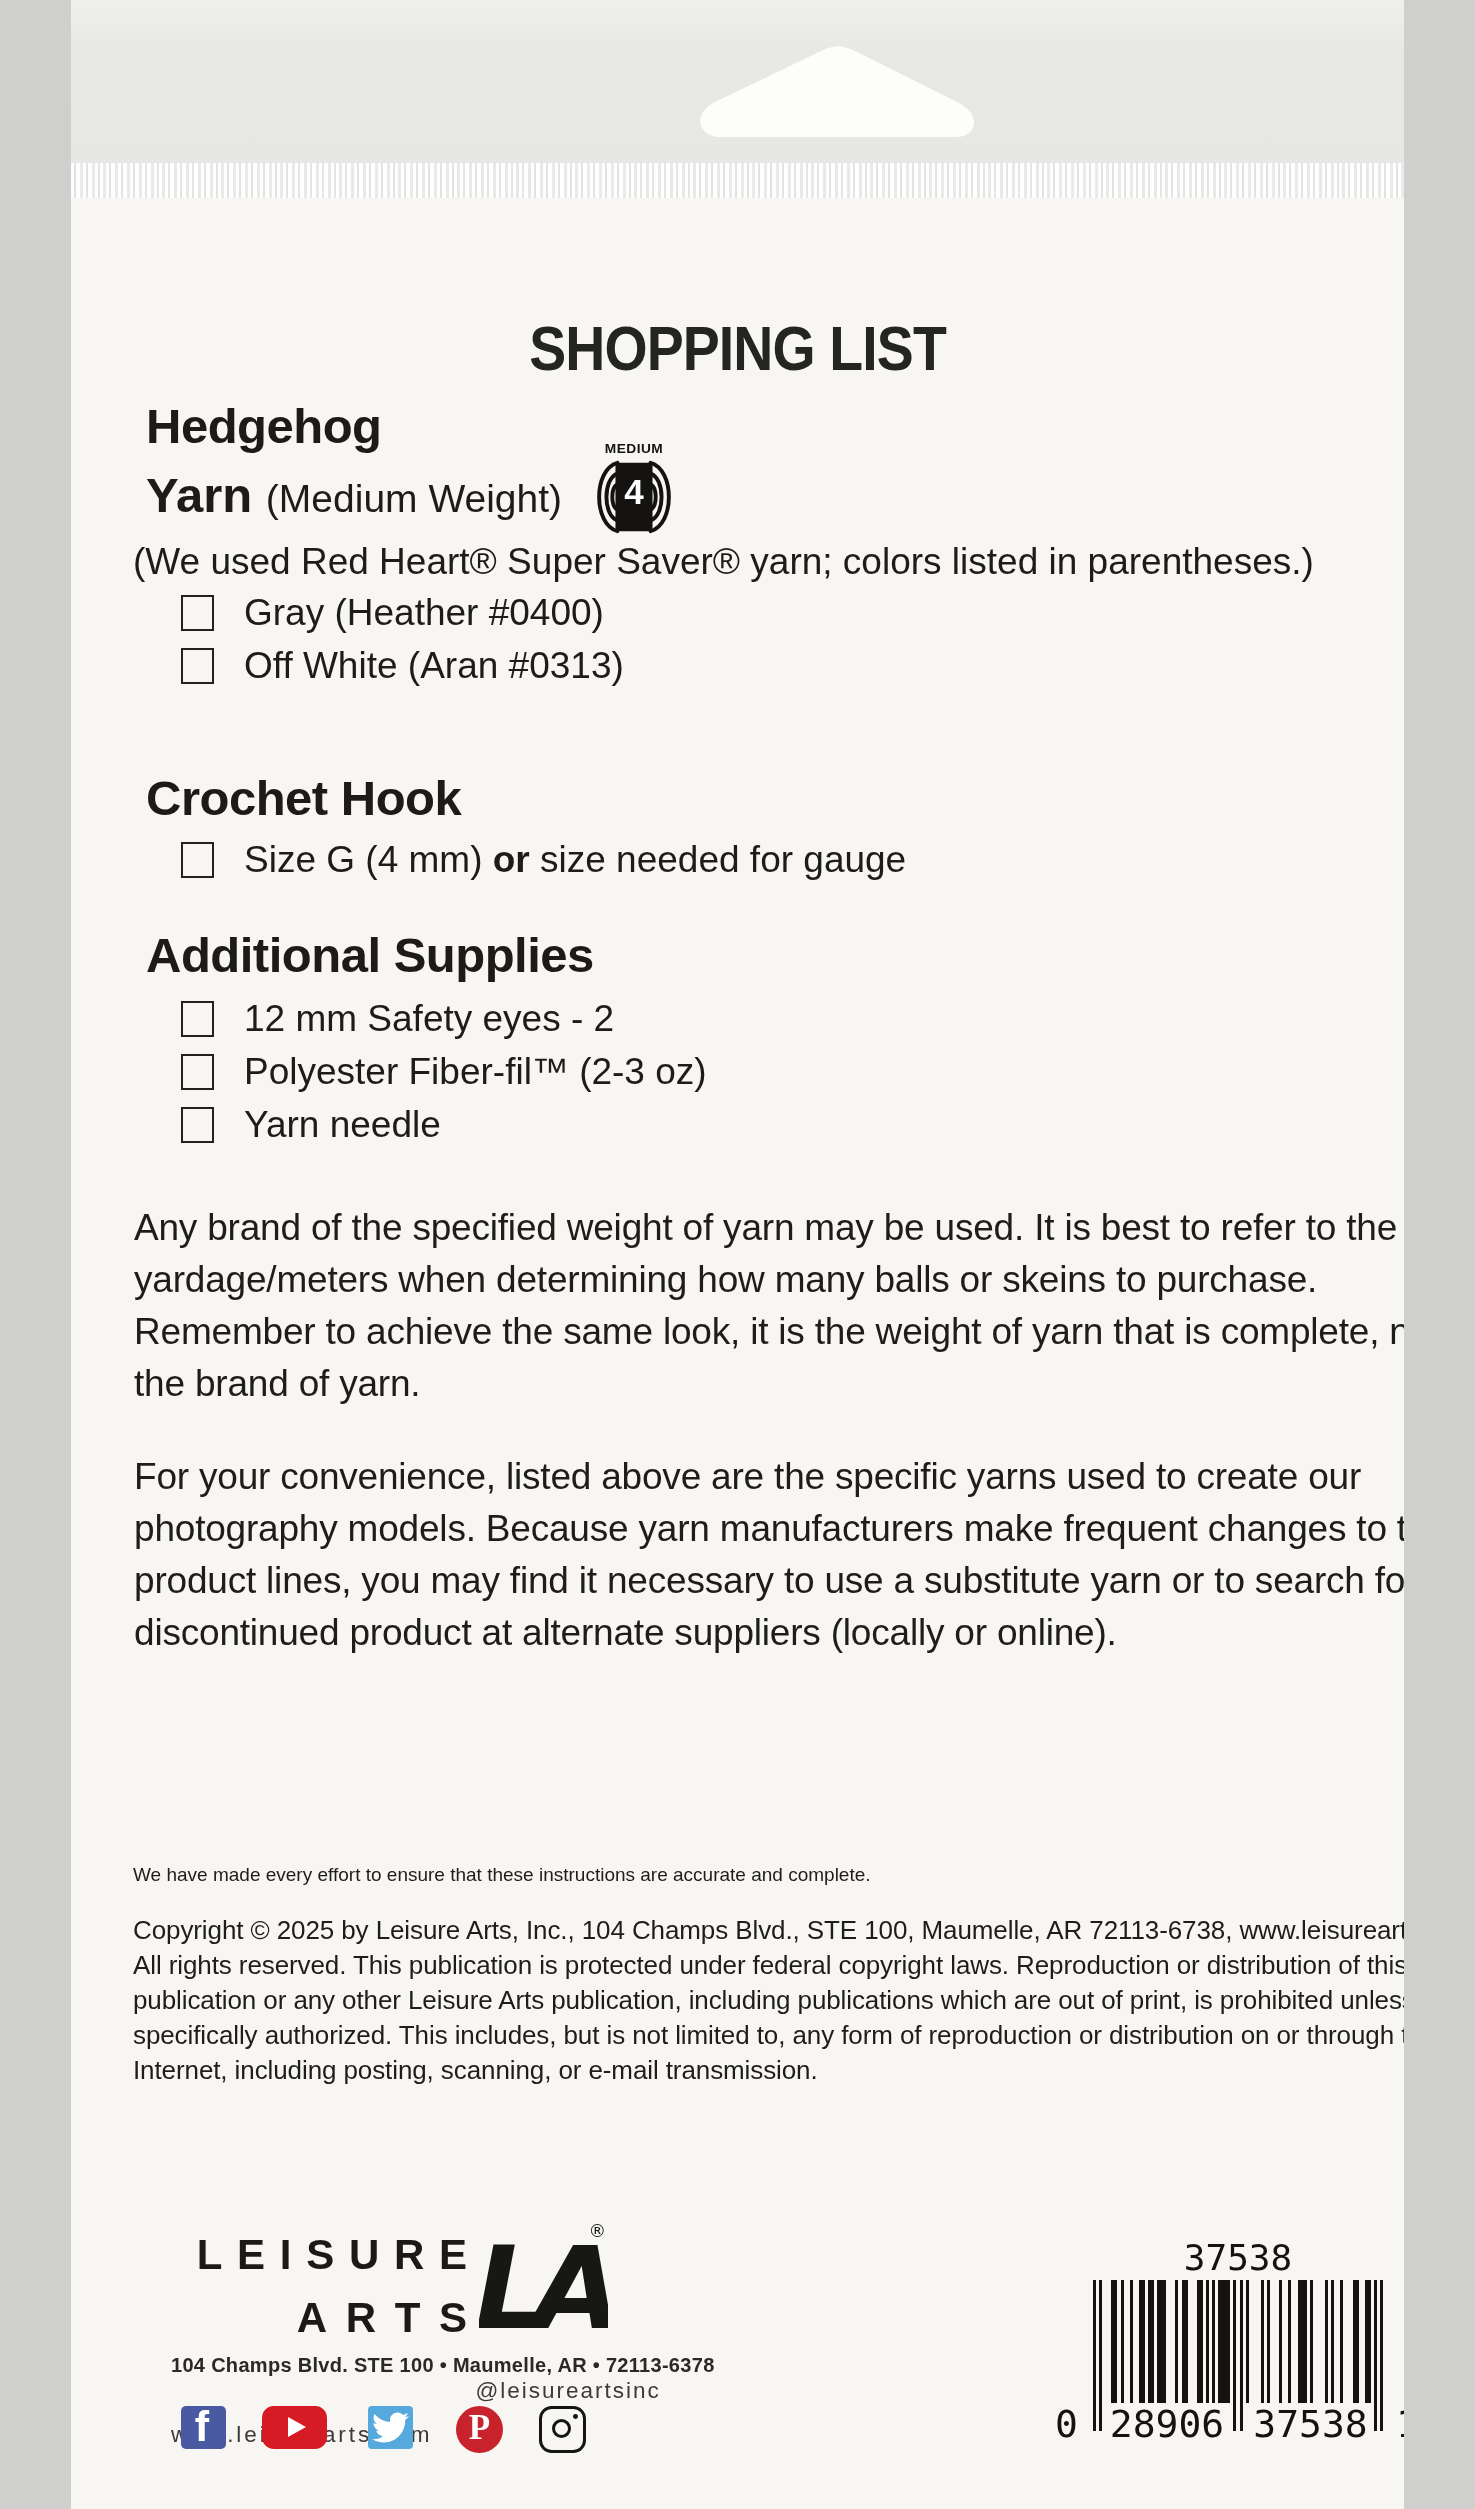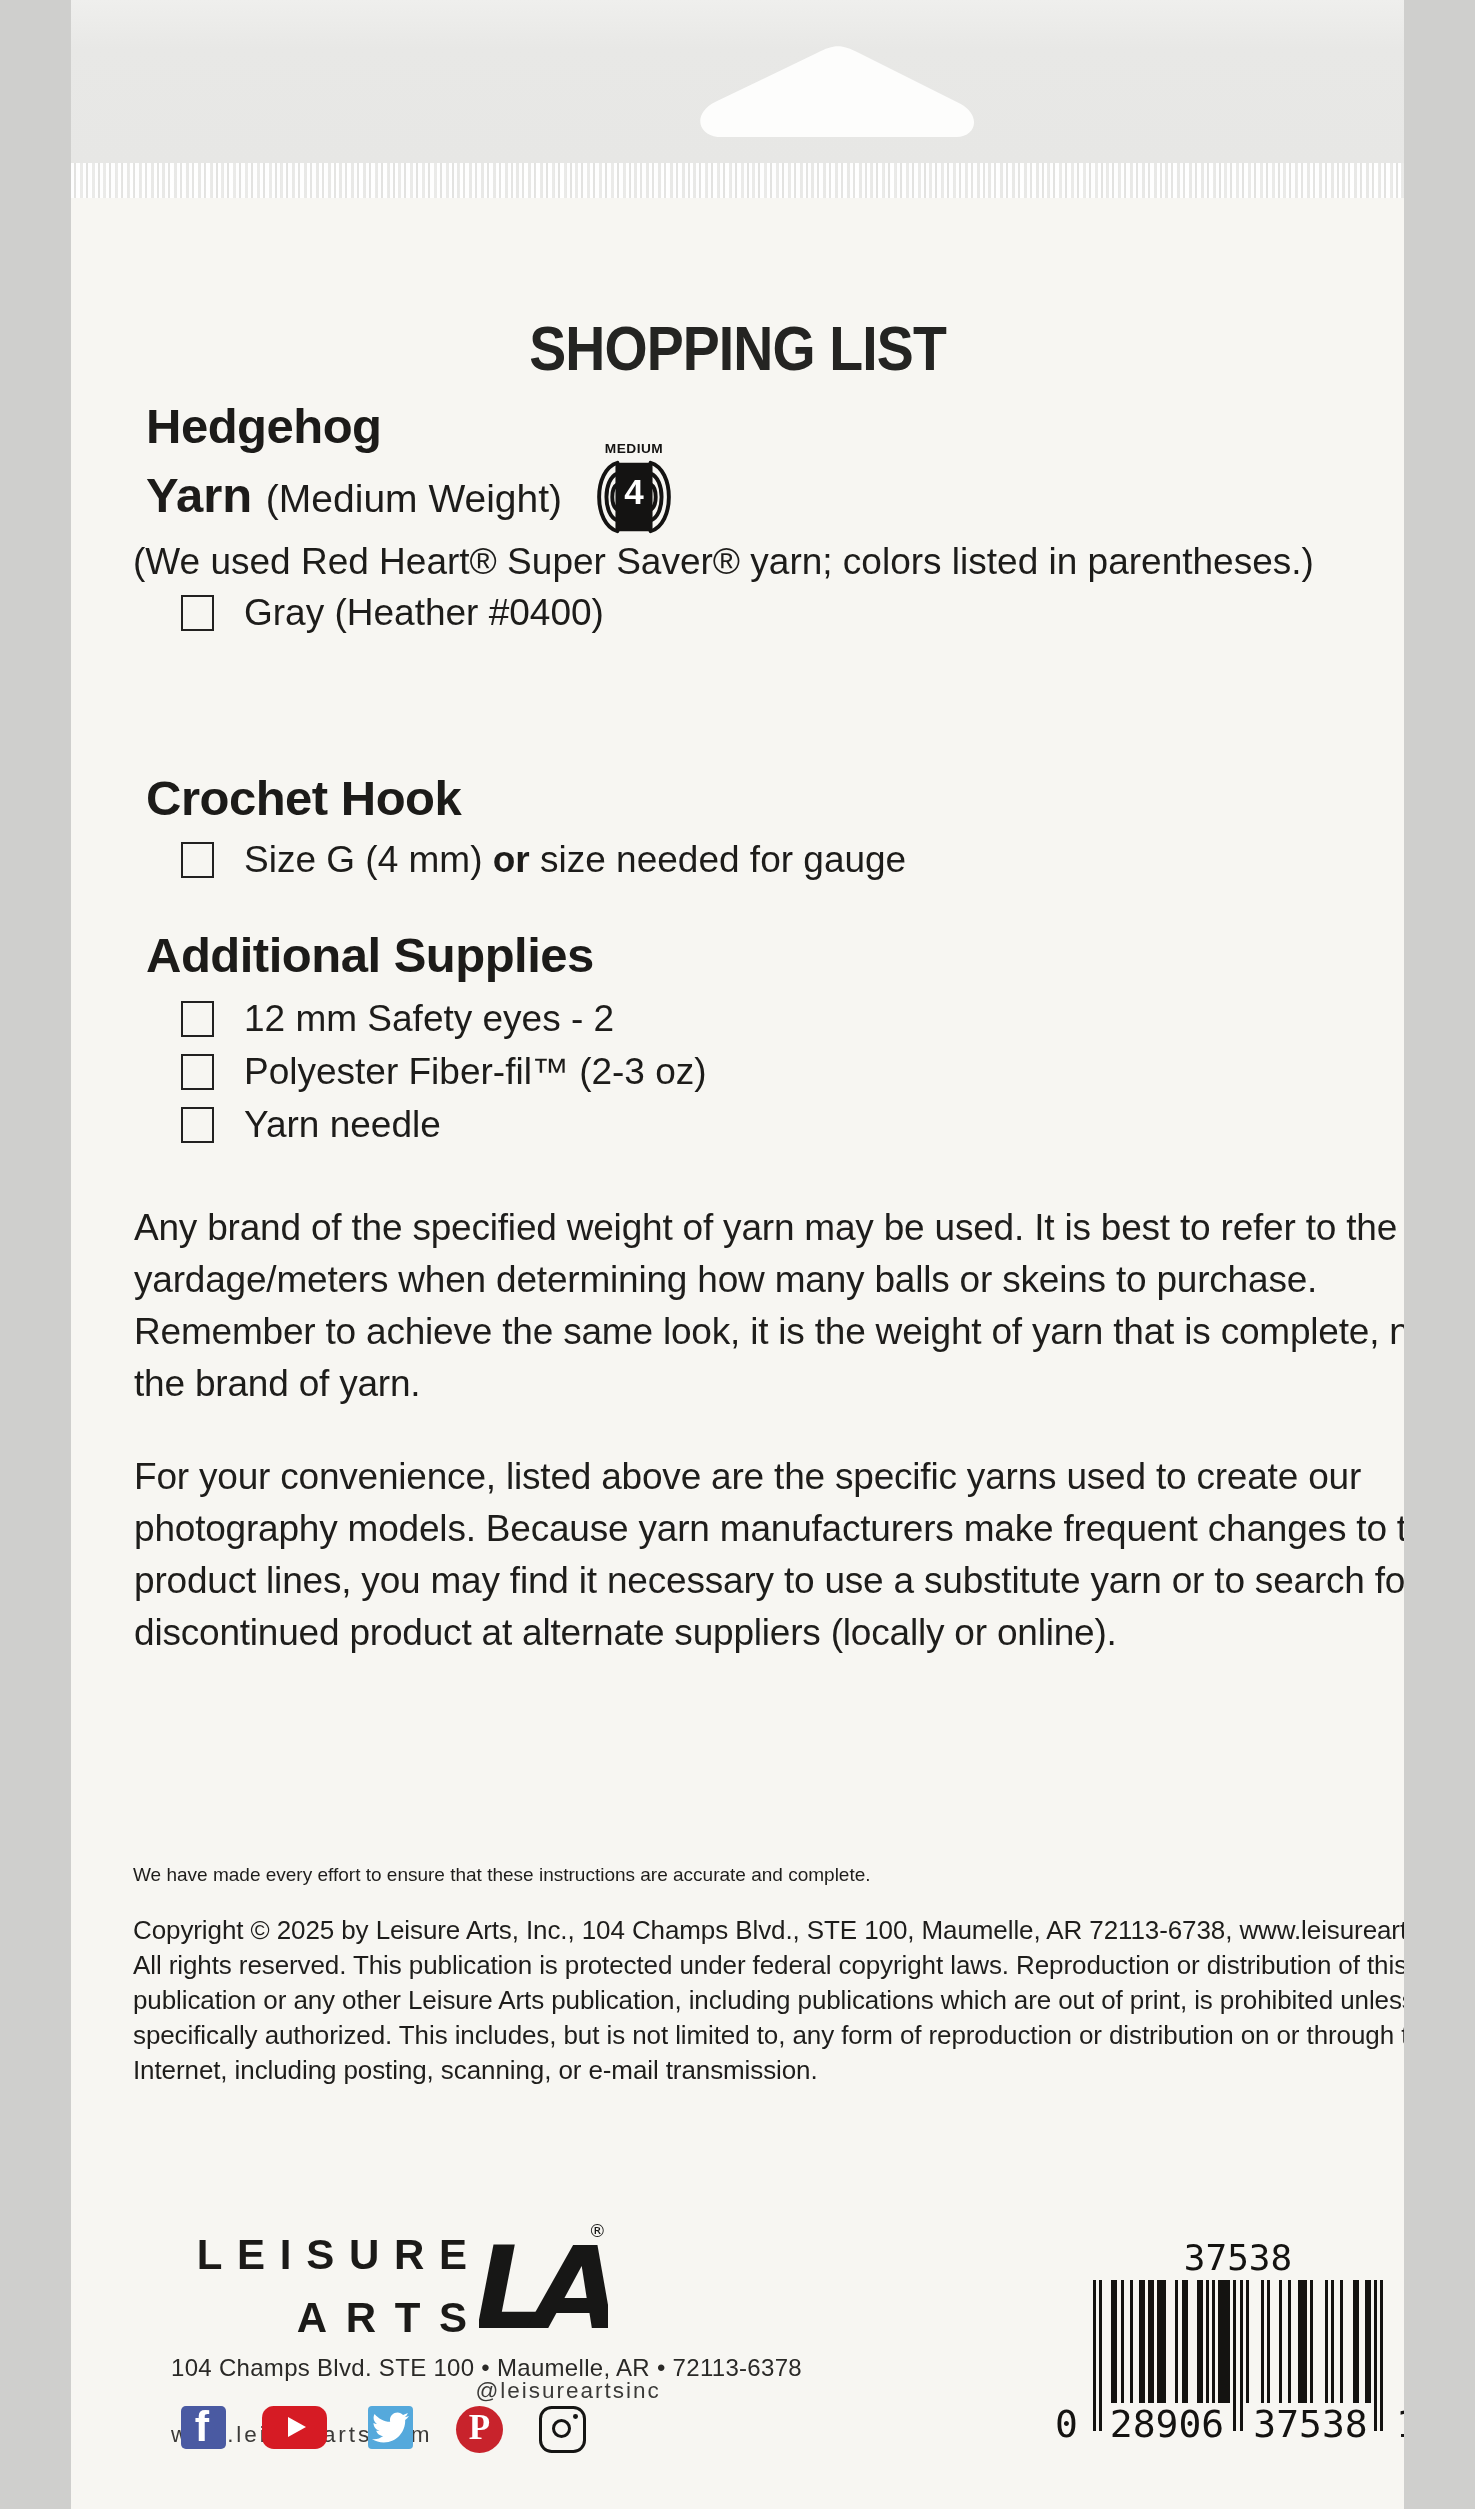--- a/index.html
+++ b/index.html
@@ -39,21 +39,21 @@
     font-size:13.7px;font-weight:bold;letter-spacing:0.5px;color:#141312;}
   .yw-skein{position:absolute;left:0;top:15.7px;}
   .yw-num{position:absolute;left:0;top:31px;width:100%;text-align:center;
     font-size:35px;font-weight:bold;color:#fff;}
 
   
   .brand{position:absolute;left:100px;top:2223px;width:296px;text-align:right;color:#1b1a18;}
   .brand-l1{font-size:42px;font-weight:bold;letter-spacing:14.7px;margin-right:-14.7px;line-height:63px;}
   .brand-l2{font-size:42px;font-weight:bold;letter-spacing:18.6px;margin-right:-18.6px;line-height:63px;}
   .monogram{position:absolute;left:408px;top:2215px;}
-  .address{position:absolute;left:100px;top:2354px;font-size:24px;font-weight:normal;letter-spacing:0.3px;color:#2a2927;text-align:right;}
+  .address{position:absolute;left:100px;top:2354px;font-size:20px;font-weight:bold;letter-spacing:0.3px;color:#2a2927;text-align:right;}
   .webrow{position:absolute;left:100px;top:2378px;font-size:22.5px;color:#3b3a38;display:flex;}
   .website{letter-spacing:2.9px;margin-top:44px;}
   .handle{letter-spacing:2px;margin-left:43px;}
   .social{position:absolute;top:2406px;height:49px;}
   .icon{position:absolute;top:0;}
   .fb{left:110px;width:45px;height:43px;background:#4a5aa2;border-radius:4.9px;overflow:hidden;}
   .fb-f{position:absolute;left:13.7px;top:-3.9px;font-size:43px;font-weight:bold;color:#fff;}
   .yt{left:191px;width:65px;height:43px;background:#d61b24;border-radius:11.8px;}
   .yt-tri{position:absolute;left:25.5px;top:10.8px;width:0;height:0;
     border-left:18.6px solid #fff;border-top:10.8px solid transparent;border-bottom:10.8px solid transparent;}
@@ -104,20 +104,24 @@
       <rect x="31" y="6" width="38" height="70" rx="4" fill="#141312"></rect>
     </svg>
     <div class="yw-num">4</div>
   </div>
 
   <div class="note">(We used Red Heart® Super Saver® yarn; colors listed in parentheses.)</div>
 
   <div class="check-row" style="top:592px">
     <span class="checkbox"></span>
     <span class="check-label">Gray (Heather #0400)</span>
+  </div>
+  <div class="check-row" style="top:645px">
+    <span class="checkbox"></span>
+    <span class="check-label">Off White (Aran #0313)</span>
   </div>
 
   <div class="h1" style="top:772px">Crochet Hook</div>
   <div class="check-row" style="top:839px">
     <span class="checkbox"></span>
     <span class="check-label"><span>Size G (4 mm) </span><span class="bold">or</span><span> size needed for gauge</span></span>
   </div>
 
   <div class="h1" style="top:929px">Additional Supplies</div>
   <div class="check-row" style="top:998px">

